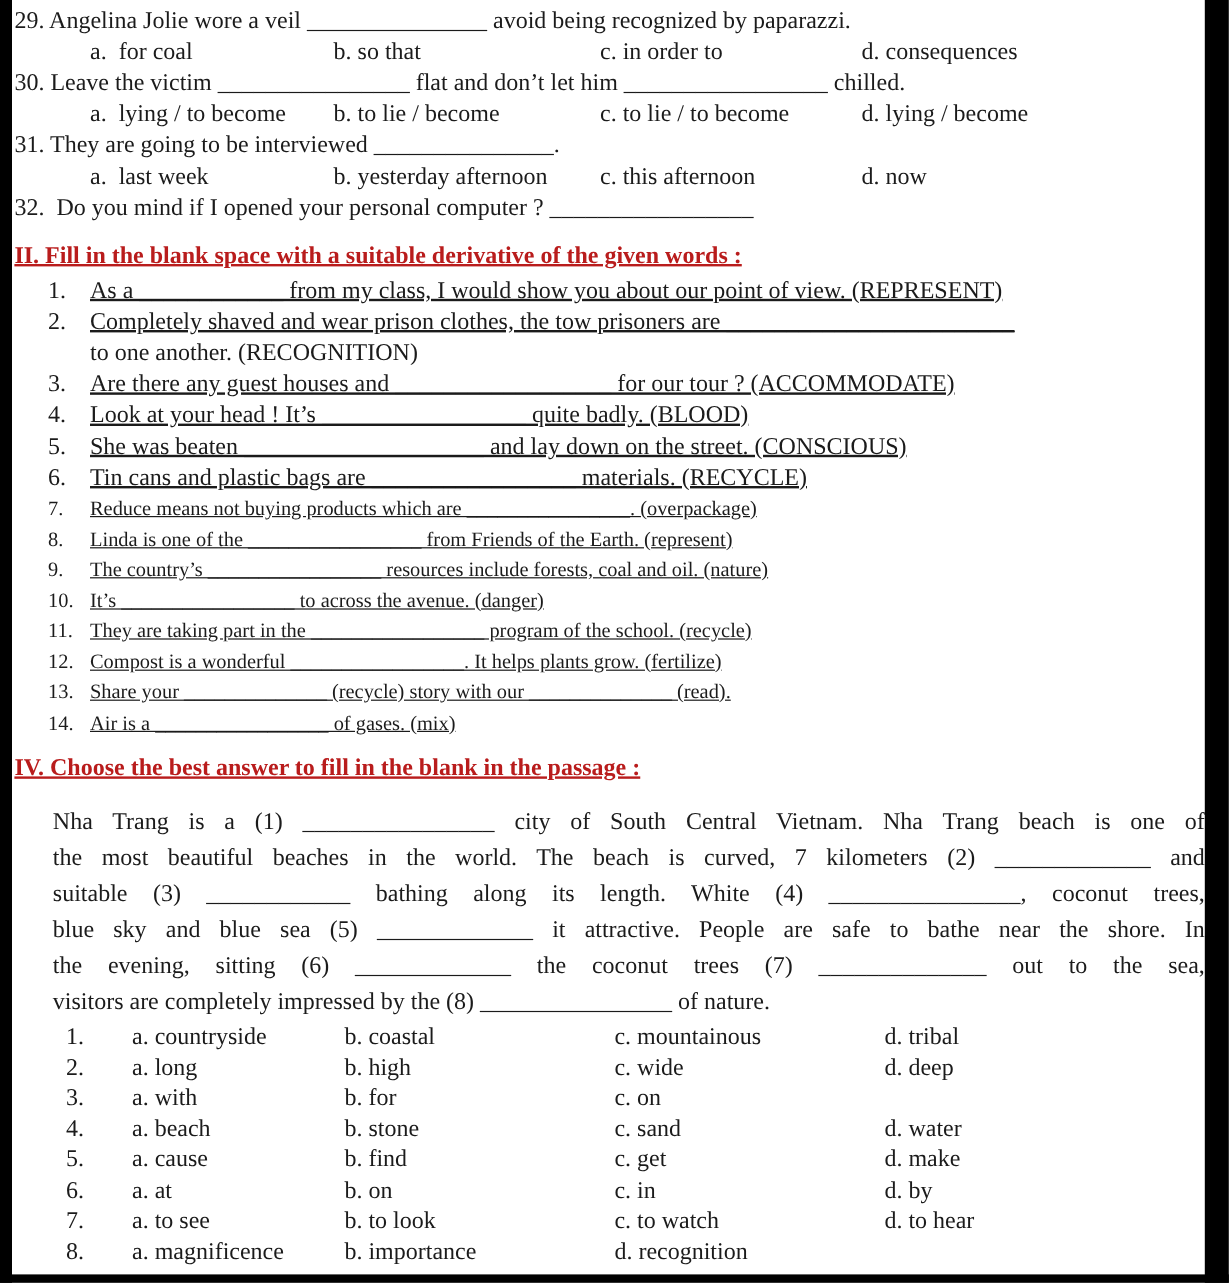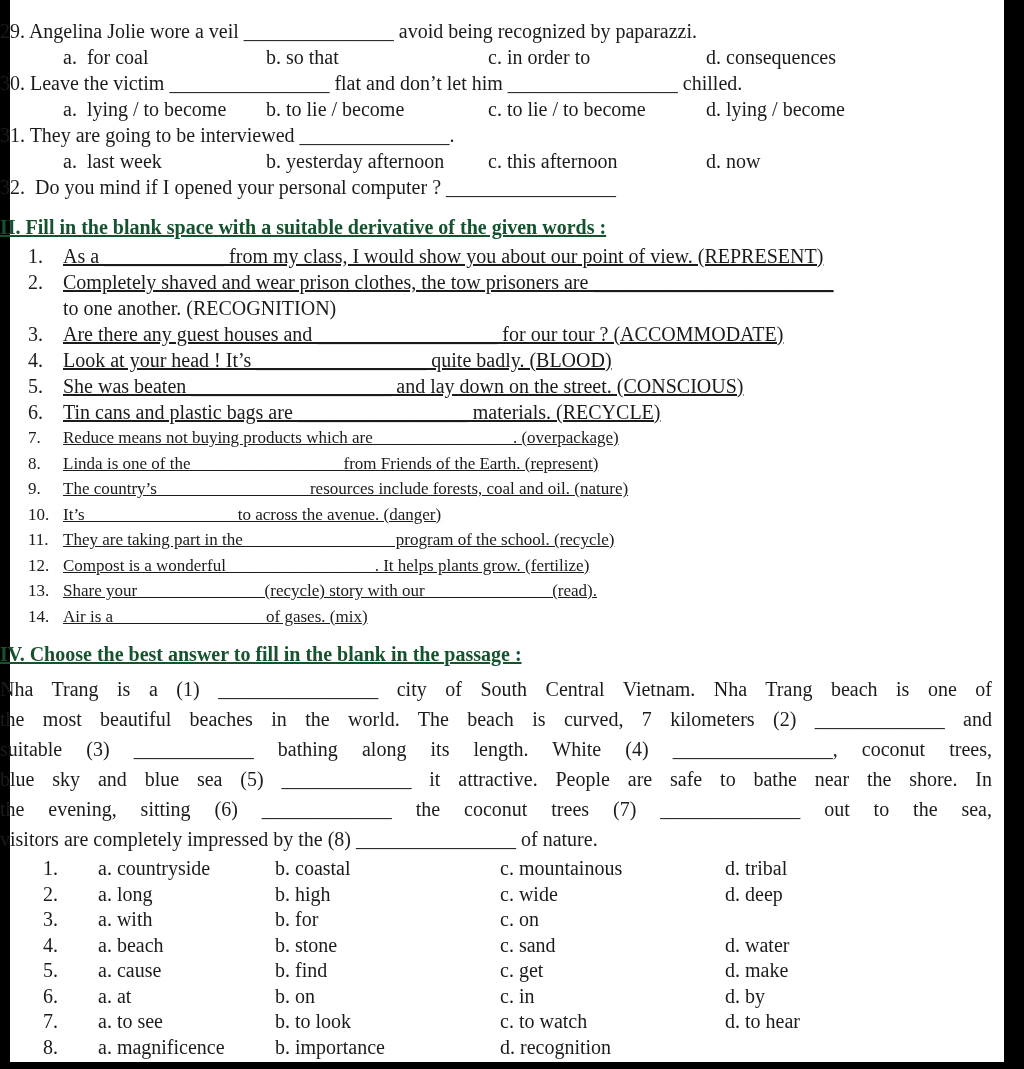--- a/index.html
+++ b/index.html
@@ -9,51 +9,51 @@
     color:#1b1b1b;
     font-family:"Liberation Serif","DejaVu Serif",serif;
     position:relative;
     overflow:hidden;
   }
   .strip { position:absolute; background:#000; }
   .strip.left   { left:0; top:0; width:10px; height:100%; }
   .strip.right  { right:0; top:0; width:20px; height:100%; }
   .strip.bottom { left:0; bottom:0; width:100%; height:7px; }
 
-  .content { position:absolute; left:0; top:0; width:992px; padding-top:18px; }
+  .content { position:absolute; left:12px; top:0; width:992px; padding-top:4px; }
 
   
   .qline { font-size:20px; line-height:26px; white-space:pre; }
   .optrow4 {
     display:grid;
     grid-template-columns:203px 222px 218px 1fr;
     padding-left:63px;
     font-size:20px; line-height:26px;
   }
   .optrow4 span { white-space:pre; }
 
   
   .heading {
     font-size:20px; font-weight:bold;
     text-decoration:underline;
-    color:#14532d;
+    color:#b91c1c;
     margin:0; line-height:27px;
   }
   .heading.h2 { margin-top:14px; margin-bottom:2px; }
-  .heading.h4 { margin-top:12px; margin-bottom:6px; }
+  .heading.h4 { margin-top:12px; margin-bottom:16px; }
 
   
   .item { display:flex; font-size:20px; line-height:26px; padding-left:28px; }
   .item .inum { width:35px; flex:none; }
   .item .itext { flex:1; white-space:pre-wrap;text-decoration:underline; }
   .item.sm { font-size:17px; line-height:25.5px; }
   .cont { padding-left:63px; font-size:20px; line-height:26px; }
 
   
-  .passage { font-size:20px; margin-top:0; }
+  .passage { font-size:20px; margin-top:0;margin-left:32px; }
   .pline { line-height:30px; }
   .pline.jl { text-align:justify; text-align-last:justify; }
 
   
   .popts { margin-top:2px; }
   .poptrow {
     display:grid;
     grid-template-columns:55px 177px 225px 225px 1fr;
     padding-left:43px;
     font-size:20px; line-height:25.5px;

